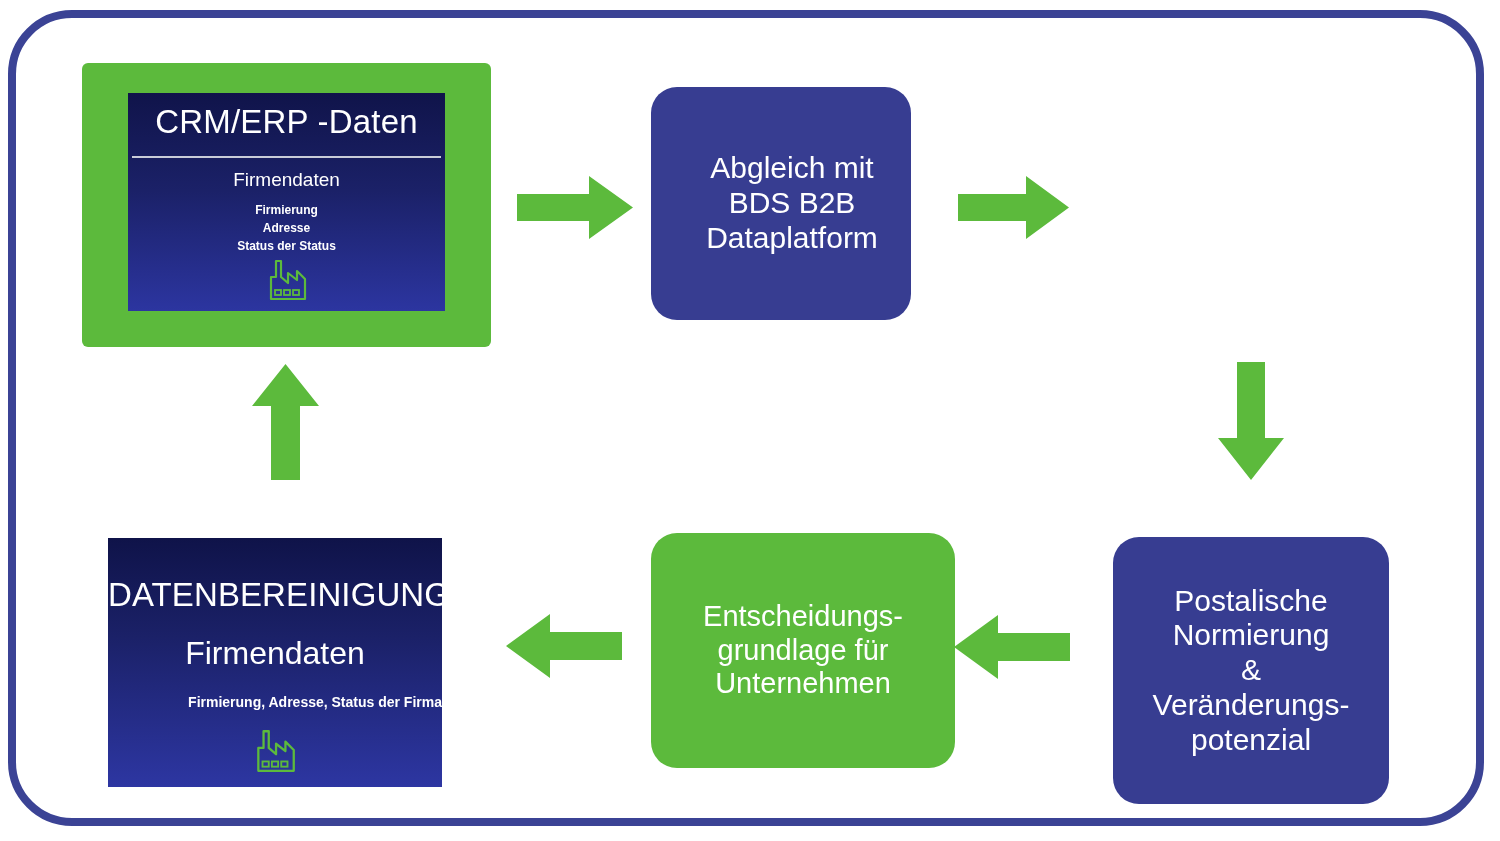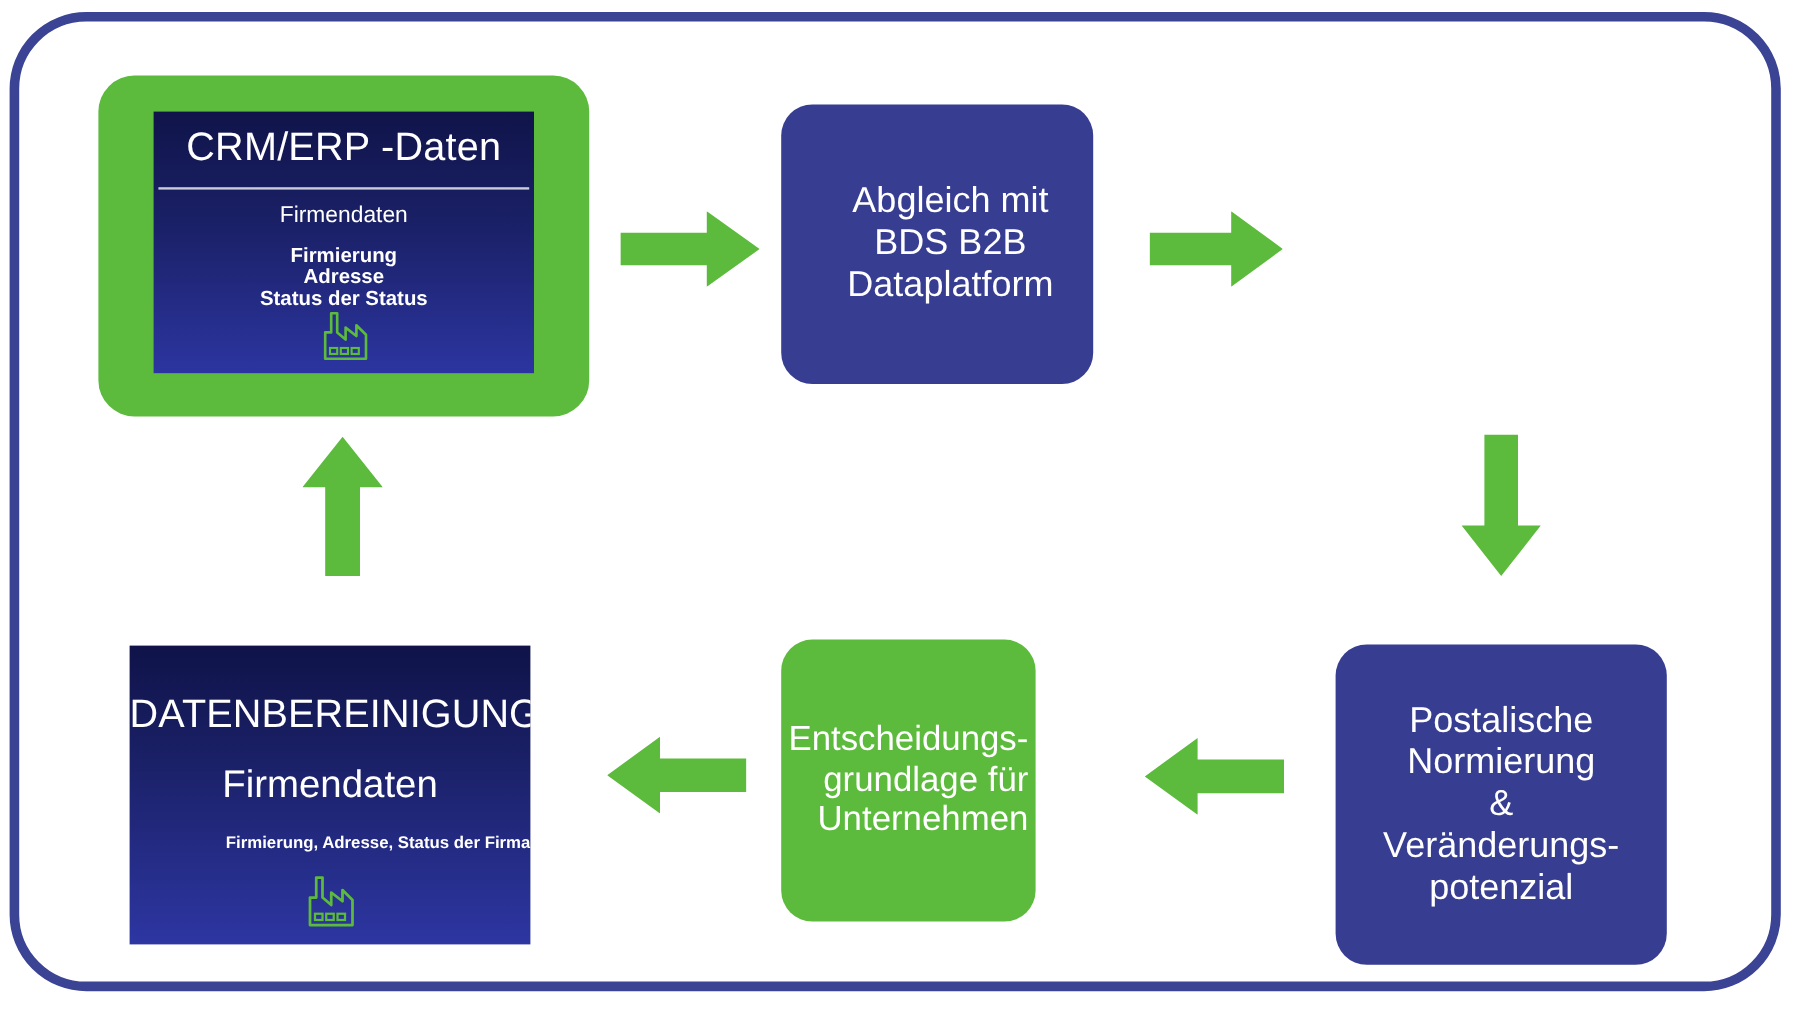--- a/index.html
+++ b/index.html
@@ -49,31 +49,31 @@
   .proc-text {
     display: block;
     white-space: pre-line;
     font-weight: 400;
   }
 
   
   #box-abgleich      { left: 651px;  top: 87px;  width: 260px; height: 233px; font-size: 30px; padding-left: 32px; }
   #box-ermittlung    { left: 1113px; top: 80px;  width: 263px; height: 243px; font-size: 30px; }
   #box-postalisch    { left: 1113px; top: 537px; width: 276px; height: 267px; font-size: 30px; }
-  #box-entscheidung  { left: 651px;  top: 533px; width: 212px; height: 235px; font-size: 29px; text-align: right; }
+  #box-entscheidung  { left: 651px;  top: 533px; width: 304px; height: 235px; font-size: 29px; }
 
   
   #crm-wrapper {
     position: absolute;
     left: 82px;
     top: 63px;
     width: 409px;
     height: 284px;
     background: #5cba3c;
-    border-radius: 30px;
+    border-radius: 6px;
     box-sizing: border-box;
   }
   #crm-panel {
     position: absolute;
     left: 46px;
     top: 30px;
     width: 317px;
     height: 218px;
     background: linear-gradient(to bottom, #10144a 0%, #1b2168 45%, #2c35a0 100%);
     overflow: hidden;
@@ -101,21 +101,21 @@
     top: 76px;
     text-align: center;
     color: #ffffff;
     font-size: 19px;
   }
   .crm-line {
     position: absolute;
     left: 0; right: 0;
     text-align: center;
     color: #ffffff;
-    font-size: 17px;
+    font-size: 12px;
     font-weight: 600;
   }
   #crm-line-1 { top: 110px; }
   #crm-line-2 { top: 128px; }
   #crm-line-3 { top: 146px; }
   #crm-icon {
     position: absolute;
     left: 50%;
     transform: translateX(-50%);
     top: 162px;

